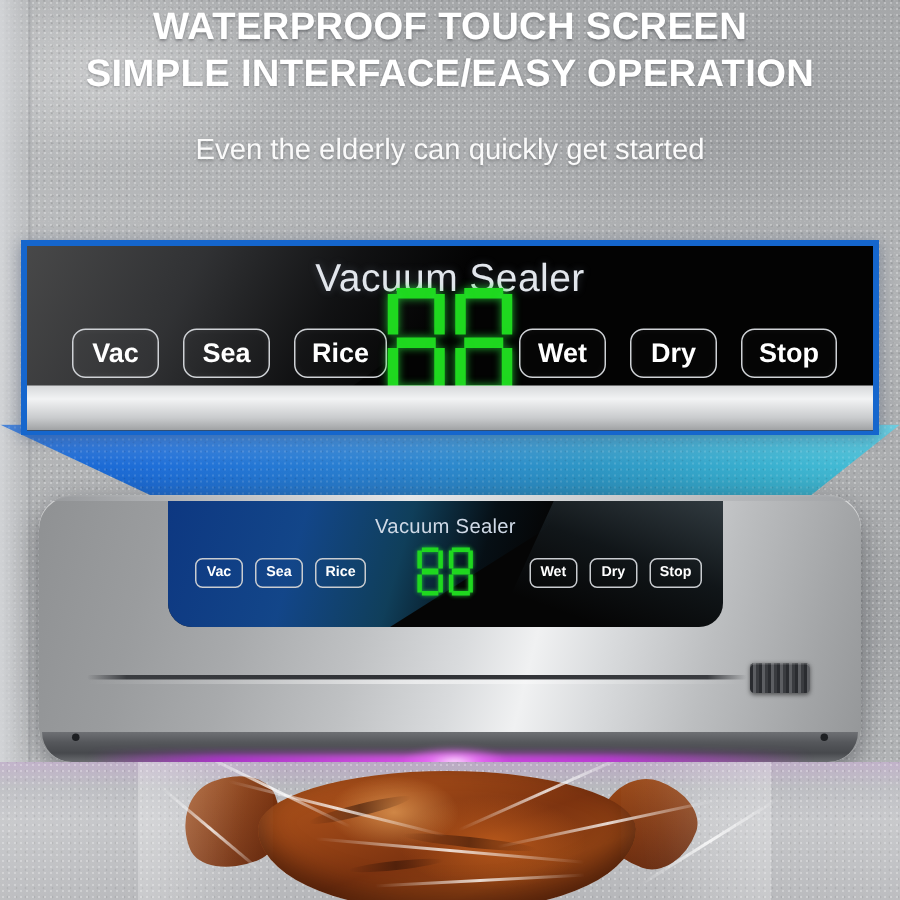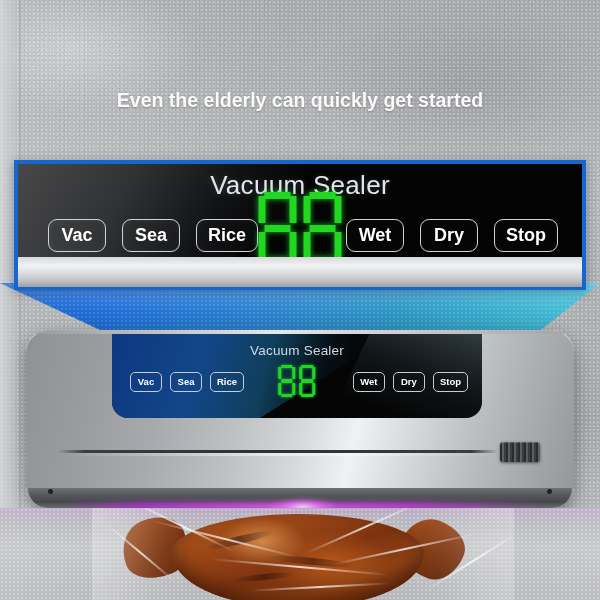--- a/index.html
+++ b/index.html
@@ -65,21 +65,20 @@
   }
   .headline .l2 { font-size:25.5px; }
   .subline {
     position:absolute; left:0; top:88px; width:600px;
     text-align:center;
     color:#fafafa;
     font-size:19.5px;
     line-height:25px;
     text-shadow:0 1px 2px rgba(70,72,76,.4);
     white-space:nowrap;
-    font-weight:bold;
   }
 
   
   .beam {
     position:absolute; left:0; top:283px; width:600px; height:62px;
     clip-path:polygon(0% 0%, 100% 0%, 87% 100%, 22% 100%);
     background:
       linear-gradient(100deg,#1763cf 0%, #1f6fd8 18%, #2b82cf 44%, #2e97c5 66%, #39b0cf 84%, #49c2d8 100%);
     overflow:hidden;
   }
@@ -375,20 +374,24 @@
 <body>
 
 <div id="stage">
 
   <div class="bg-base"></div>
   <div class="bg-blotch"></div>
   <div class="bg-noise"></div>
   <div class="bg-left-strip"></div>
   <div class="bg-left-edge"></div>
 
+  <div class="headline">
+    <div class="l1">WATERPROOF TOUCH SCREEN</div>
+    <div class="l2">SIMPLE INTERFACE/EASY OPERATION</div>
+  </div>
   <div class="subline">Even the elderly can quickly get started</div>
 
   <div class="beam-glow"></div>
   <div class="beam">
     <div class="tex"></div>
     <div class="sheen"></div>
   </div>
 
   <div class="callout">
     <div class="callout-inner">

